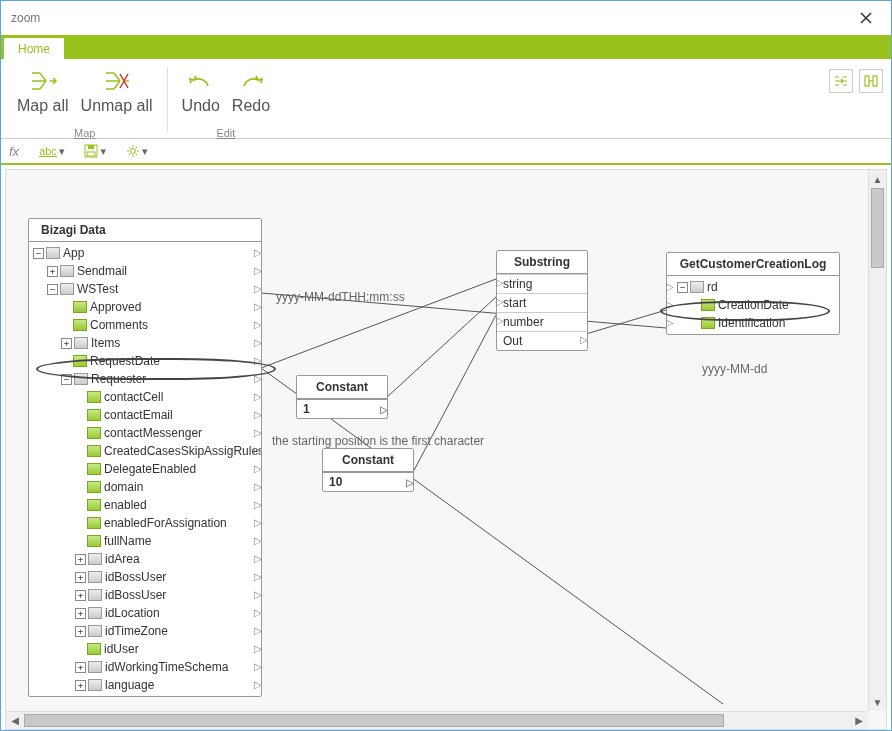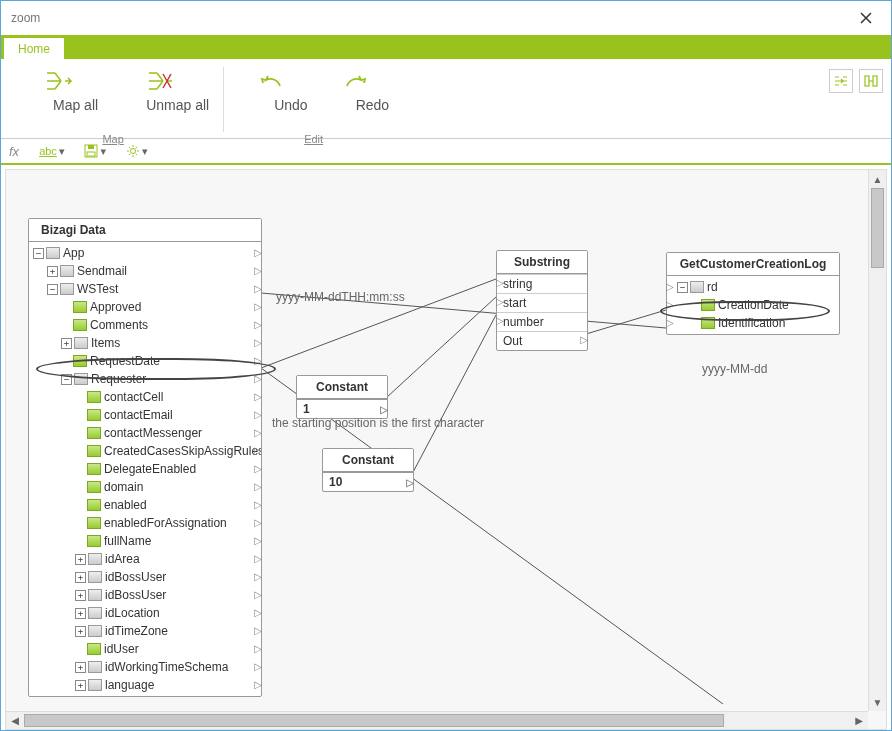--- a/index.html
+++ b/index.html
@@ -8,22 +8,22 @@
 .titlebar { height: 34px; display: flex; align-items: center; justify-content: space-between; padding: 0 10px; background: #fff; }
 .titlebar-title { color: #777; font-size: 12px; }
 .close-btn { font-size: 16px; width: 30px; height: 30px; display: flex; align-items: center; justify-content: center; cursor: pointer; }
 .tabstrip { background: #99c21c; height: 24px; display: flex; align-items: flex-end; padding-left: 2px; }
 .tab { background: #fff; border: 1px solid #99c21c; border-bottom: none; padding: 4px 14px 3px; color: #99c21c; font-size: 12px; border-radius: 2px 2px 0 0; }
 .ribbon { height: 80px; border-bottom: 1px solid #ccc; display: flex; align-items: stretch; padding: 2px 6px 0; position: relative; }
 .ribbon-group { display: flex; flex-direction: column; align-items: center; padding: 2px 4px 2px; }
 .ribbon-group-btns { display: flex; }
 .ribbon-btn { display: flex; flex-direction: column; align-items: center; justify-content: flex-start; padding: 4px 6px; cursor: pointer; min-width: 44px; }
 .ribbon-btn .icon { width: 32px; height: 28px; display: flex; align-items: center; justify-content: center; }
-.ribbon-btn .lbl { font-size: 14px; color: #555; margin-top: 2px; margin-left: 36px; }
-.ribbon-group-label { font-size: 11px; color: #888; margin-top: 16px; padding-bottom: 2px; text-decoration: underline; }
+.ribbon-btn .lbl { font-size: 16px; color: #555; margin-top: 2px; }
+.ribbon-group-label { font-size: 11px; color: #888; margin-top: 8px; padding-bottom: 2px; text-decoration: underline; }
 .ribbon-sep { width: 1px; background: #ddd; margin: 6px 4px; }
 .ribbon-right { position: absolute; right: 8px; top: 10px; display: flex; gap: 6px; }
 .ribbon-right-btn { width: 24px; height: 24px; border: 1px solid #ccc; background: #fff; display: flex; align-items: center; justify-content: center; cursor: pointer; }
 .formulabar { height: 26px; border-bottom: 2px solid #99c21c; display: flex; align-items: center; padding: 0 8px; gap: 20px; }
 .formulabar .fx { font-style: italic; color: #888; font-size: 13px; }
 .fb-btn { display: flex; align-items: center; gap: 2px; color: #99c21c; cursor: pointer; font-size: 11px; }
 .canvas-wrap { position: relative; height: calc(100% - 30px - 24px - 80px - 26px); padding: 4px; }
 .canvas { width: 100%; height: 100%; background: #f7f7f7; border: 1px solid #ddd; position: relative; overflow: hidden; }
 .scroll-v { position: absolute; right: 0; top: 0; bottom: 18px; width: 18px; background: #f0f0f0; border-left: 1px solid #ddd; }
 .scroll-v .thumb { position: absolute; top: 18px; left: 2px; right: 2px; height: 80px; background: #c8c8c8; border: 1px solid #aaa; }
@@ -395,21 +395,21 @@
               <span class="spacer" style="width:34px"></span>
               <span class="node-icon ni-green"></span>
               <span class="lbl">Identification</span>
             </div>
         </div>
       </div>
 
       <div class="highlight-oval" style="left:654px; top:131px; width:170px; height:20px;"></div>
 
       <div class="annot" style="left:270px; top:120px;">yyyy-MM-ddTHH:mm:ss</div>
-      <div class="annot" style="left:266px; top:246px;">the starting position is the first character</div>
+      <div class="annot" style="left:266px; top:264px;">the starting position is the first character</div>
       <div class="annot" style="left:696px; top:192px;">yyyy-MM-dd</div>
 
       <div class="scroll-v">
         <div class="arrow up">▲</div>
         <div class="thumb"></div>
         <div class="arrow down">▼</div>
       </div>
       <div class="scroll-h">
         <div class="arrow left">◀</div>
         <div class="thumb"></div>

